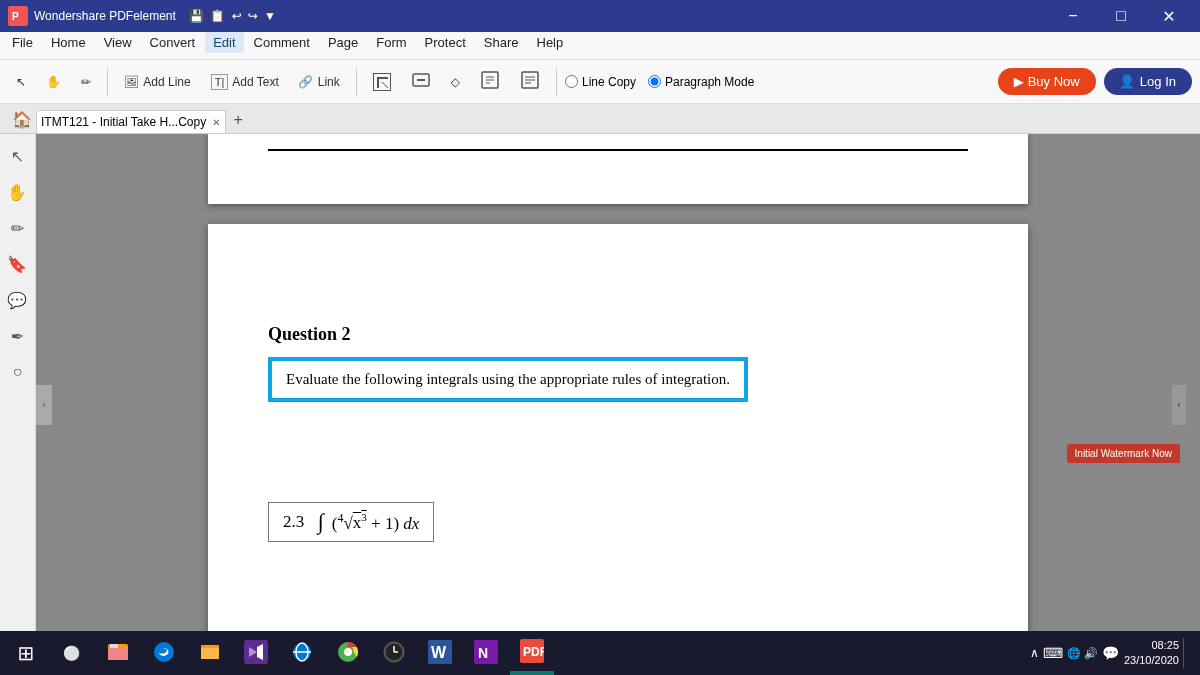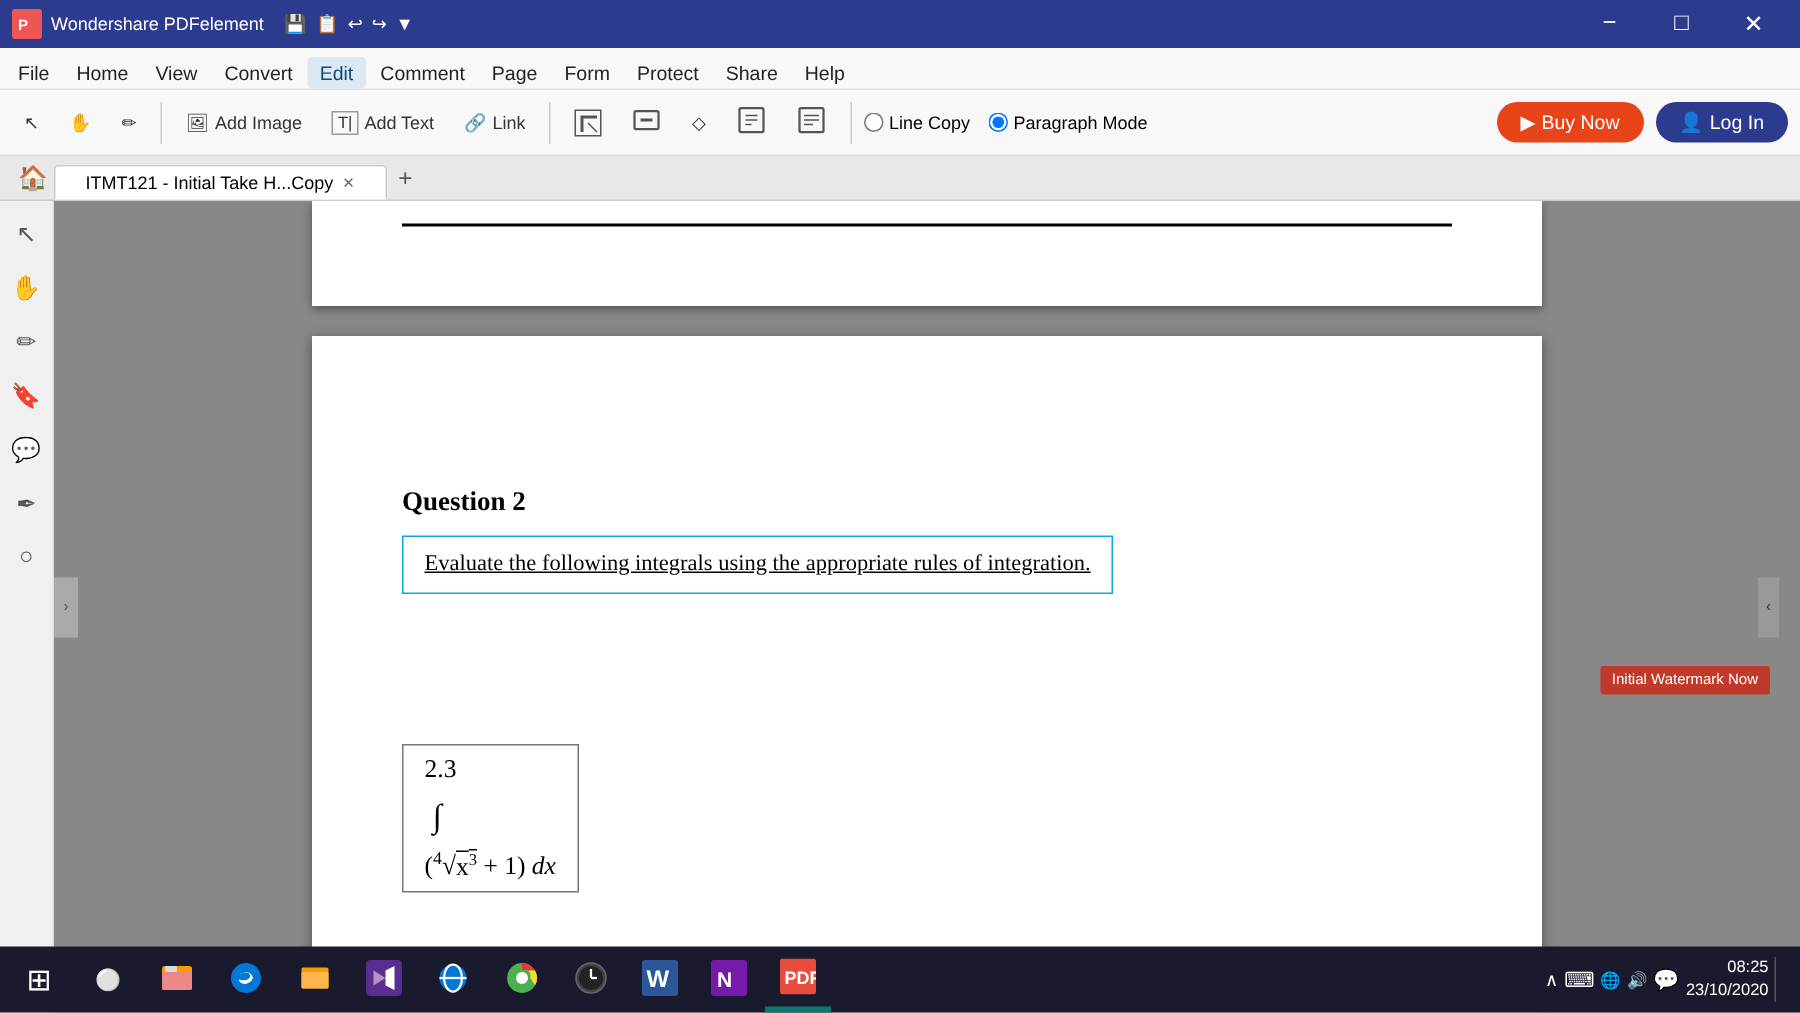--- a/index.html
+++ b/index.html
@@ -20,21 +20,21 @@
     #title-bar-right { display: flex; align-items: center; gap: 2px; }
     .title-btn { width: 46px; height: 32px; display: flex; align-items: center; justify-content: center; cursor: pointer; color: white; font-size: 16px; }
     .title-bar-icon { width: 20px; height: 20px; background: #e55; border-radius: 2px; display: flex; align-items: center; justify-content: center; font-size: 10px; font-weight: bold; color: white; }
 
     
     #menu-bar {
       height: 28px;
       background: #f8f8f8;
       border-bottom: 1px solid #ddd;
       display: flex;
-      align-items: flex-end;
+      align-items: flex-start;
       padding: 0 4px;
       gap: 2px;
     }
     .menu-item { padding: 3px 8px; cursor: pointer; border-radius: 3px; font-size: 13px; color: #222; }
     .menu-item.active { background: #dde8f5; color: #0c4a6e; font-weight: 500; }
 
     
     #toolbar {
       height: 44px;
       background: #f8f8f8;
@@ -54,21 +54,21 @@
 
     
     #tab-bar {
       height: 30px;
       background: #e8e8e8;
       display: flex;
       align-items: flex-end;
       padding: 0 8px;
       border-bottom: 1px solid #ccc;
     }
-    .tab { display: flex; align-items: center; gap: 6px; padding: 4px 20px; background: white; border: 1px solid #ccc; border-bottom: none; border-radius: 3px 3px 0 0; font-size: 12px; cursor: pointer; }
+    .tab { display: flex; align-items: center; gap: 6px; padding: 4px 4px; background: white; border: 1px solid #ccc; border-bottom: none; border-radius: 3px 3px 0 0; font-size: 12px; cursor: pointer; }
     .tab-close { font-size: 10px; cursor: pointer; color: #666; }
     .tab-add { padding: 4px 8px; cursor: pointer; font-size: 16px; color: #555; background: none; border: none; }
     .home-btn { width: 28px; height: 28px; display: flex; align-items: center; justify-content: center; font-size: 16px; cursor: pointer; color: #555; }
 
     
     #main { display: flex; height: calc(675px - 32px - 28px - 44px - 30px); }
 
     
     #left-sidebar {
       width: 36px;
@@ -200,21 +200,21 @@
       gap: 2px;
     }
     .taskbar-btn { width: 44px; height: 44px; display: flex; align-items: center; justify-content: center; cursor: pointer; font-size: 20px; color: white; }
     .taskbar-app { width: 44px; height: 44px; display: flex; align-items: center; justify-content: center; cursor: pointer; border-bottom: 2px solid transparent; }
     .taskbar-app.active { border-bottom: 4px solid #0f766e; }
     .taskbar-right { margin-left: auto; display: flex; align-items: center; gap: 4px; font-size: 11px; color: white; padding-right: 8px; }
     .taskbar-time { text-align: right; line-height: 1.4; }
     .sys-icons { display: flex; align-items: center; gap: 4px; }
     sup { font-size: 11px; }
 
-    .underline-box { border: 1px solid #777; padding: 6px 14px; display: inline-flex; gap: 8px; flex-direction: column; }
+    .underline-box { border: 1px solid #777; padding: 6px 14px; display: inline-flex; align-items: center; gap: 8px; }
   </style>
 </head>
 <body>
 
 <div id="title-bar">
   <div id="title-bar-left">
     <div class="title-bar-icon">
       <svg width="16" height="16" viewBox="0 0 16 16">
           <rect width="16" height="16" rx="2" fill="#e55"></rect>
           <text x="2" y="12" font-size="10" fill="white" font-weight="bold">P</text>
@@ -255,21 +255,21 @@
   </button>
   <button class="toolbar-btn">
     <span>✋</span>
   </button>
   <button class="toolbar-btn">
     <span>✏</span>
   </button>
   <div class="toolbar-sep"></div>
   <button class="toolbar-btn">
     <span>🖼</span>
-    <span>Add Image</span>
+    <span>Add Line</span>
   </button>
   <button class="toolbar-btn">
     <span style="border:1px solid #999;padding:1px 3px;font-size:11px;">T|</span>
     <span>Add Text</span>
   </button>
   <button class="toolbar-btn">
     <span>🔗</span>
     <span>Link</span>
   </button>
   <div class="toolbar-sep"></div>
@@ -366,21 +366,21 @@
     <div id="pdf-viewer" style="position:relative;display:flex;justify-content:center;padding:10px 30px 16px 30px;overflow:hidden;">
 
       <div style="position:absolute;top:0;left:50%;transform:translateX(-50%);width:820px;background:white;height:70px;box-shadow:0 2px 6px rgba(0,0,0,0.4);">
         <div style="margin:15px 60px 0;border-top:2px solid #000;"></div>
       </div>
 
       <div class="pdf-page" style="margin-top:80px;">
 
         <div style="margin-top:60px;">
           <div class="pdf-question-title">Question 2</div>
-          <div style="display:inline-block;border:1px solid #0ea5e9;padding:10px 14px;font-family:'Times New Roman',serif;font-size:15px;text-decoration:underline;">
+          <div style="display:inline-block;border:4px solid #0ea5e9;padding:10px 14px;font-family:'Times New Roman',serif;font-size:15px;">
             <span>Evaluate the following integrals using the appropriate rules of integration.</span>
           </div>
         </div>
 
         <div style="margin-top:100px;">
           <div class="underline-box">
             <span style="font-family:'Times New Roman',serif;font-size:17px;font-weight:normal;">2.3</span>
             <span style="font-family:'Times New Roman',serif;font-size:22px;">&nbsp;∫</span>
             <span style="font-family:'Times New Roman',serif;font-size:17px;">
               (<sup style="font-size:12px;">4</sup>√<span style="text-decoration:overline;">x<sup>3</sup></span>&nbsp;+&nbsp;1) <i>dx</i>

